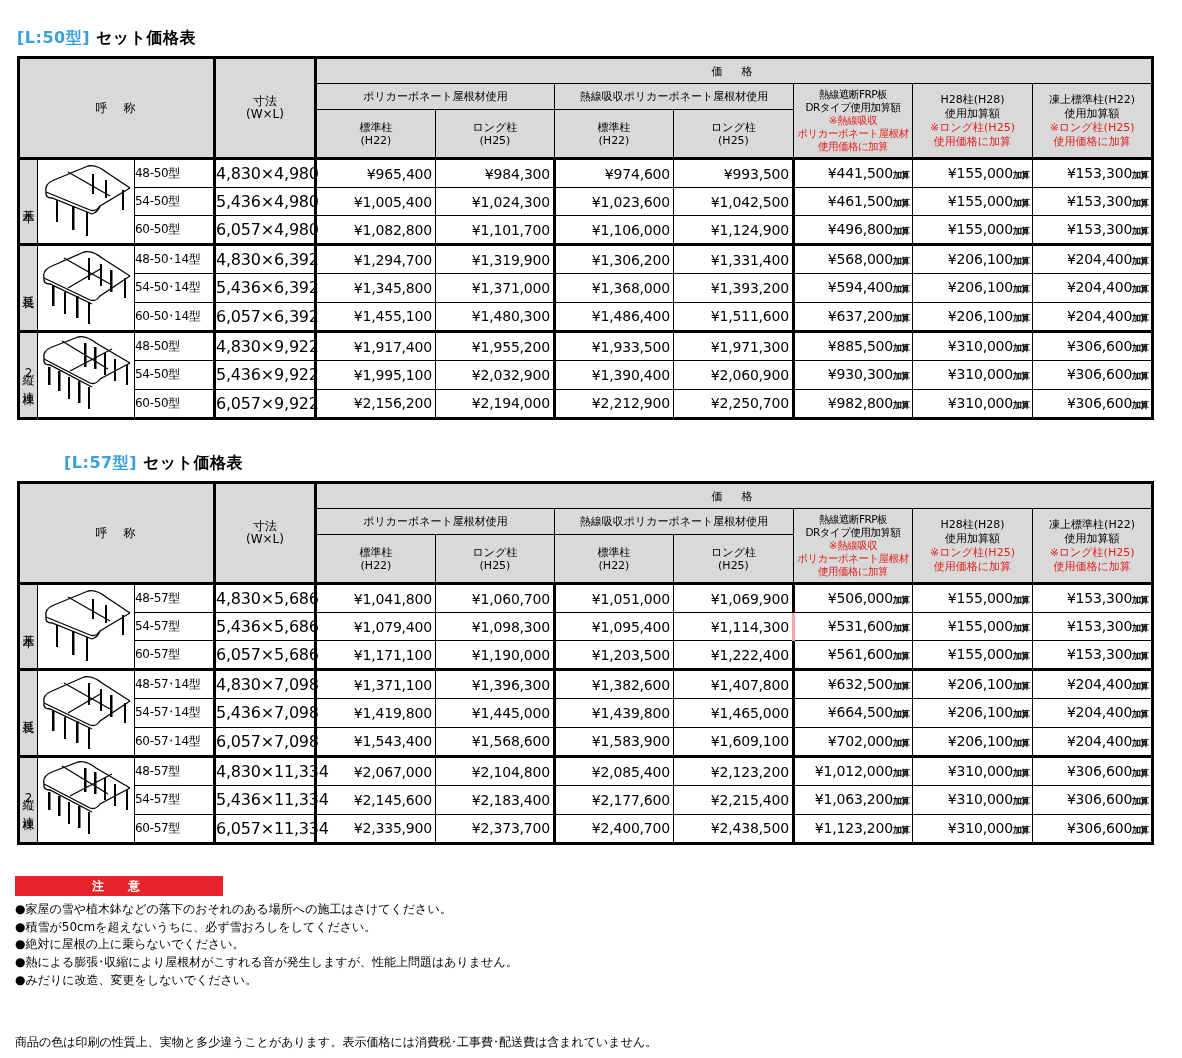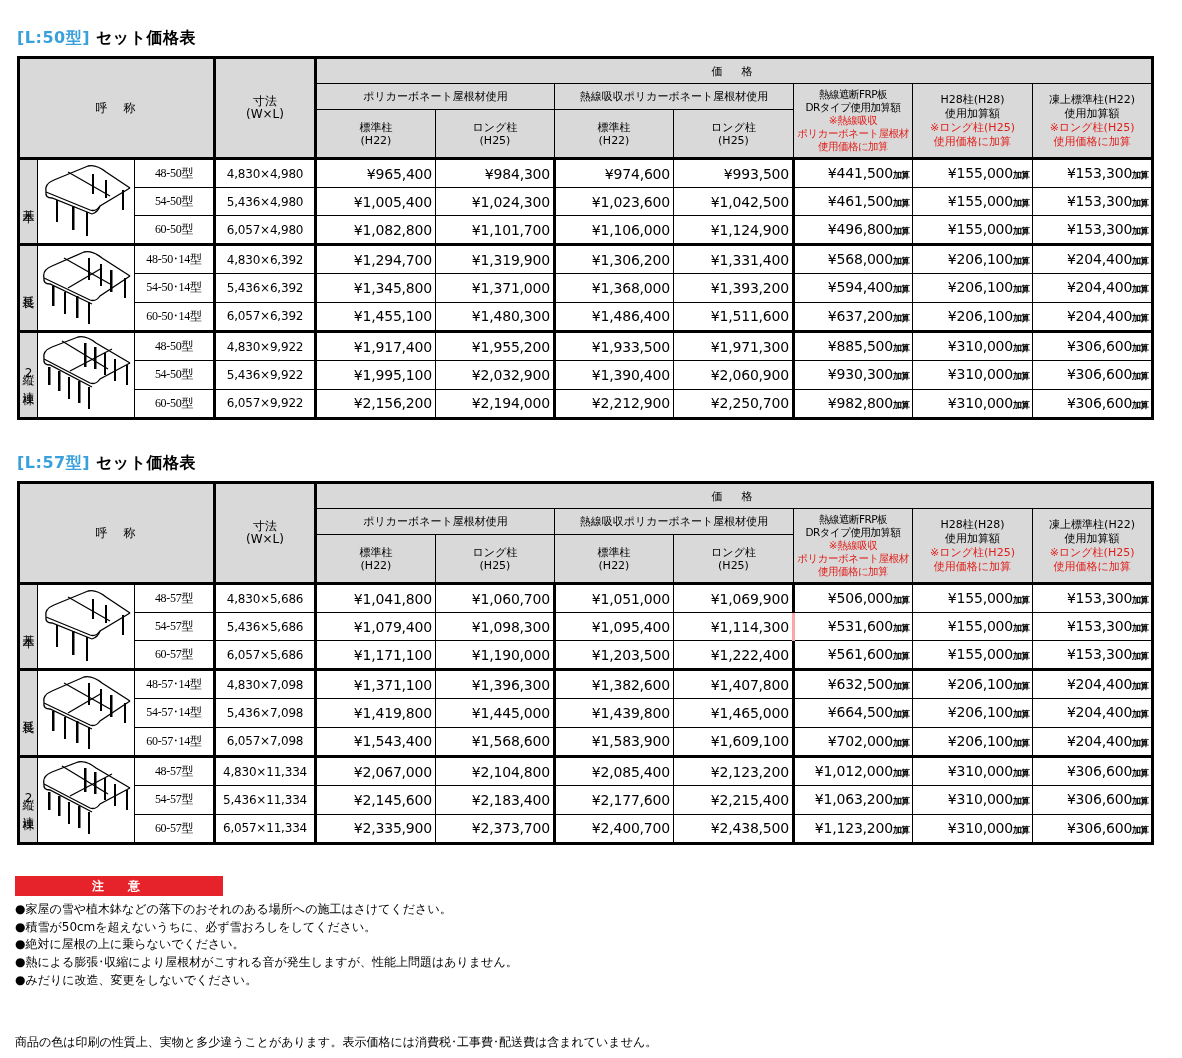--- a/index.html
+++ b/index.html
@@ -9,22 +9,22 @@
   .section-title .name{color:#000;margin-left:6px;}
   table.price{position:absolute;left:17px;border-collapse:collapse;table-layout:fixed;width:1134px;}
   table.price td, table.price th{border:1px solid #000;padding:0;font-weight:normal;}
   table.price th{background:#d9d9d9;font-size:11px;line-height:13px;text-align:center;vertical-align:middle;}
   .outer-top{border-top:3px solid #000 !important;}
   .thick-left{border-left:3px solid #000 !important;}
   .thick-right{border-right:3px solid #000 !important;}
   .thick-bottom{border-bottom:3px solid #000 !important;}
   .grp-label{background:#d9d9d9;font-size:12px;line-height:16px;text-align:center;vertical-align:middle;writing-mode:vertical-rl;text-orientation:upright;letter-spacing:2px;}
   .illus{background:#fff;text-align:center;vertical-align:middle;}
-  .model{font-size:12px;text-align:center;white-space:nowrap;letter-spacing:-0.3px;font-family:Liberation Serif, serif;}
-  .dim{font-size:12px;text-align:center;white-space:nowrap;letter-spacing:-0.2px;}
+  .model{font-size:12px;white-space:nowrap;letter-spacing:-0.3px;}
+  .dim{font-size:16px;text-align:center;white-space:nowrap;letter-spacing:-0.2px;}
   .price-cell{font-size:14px;font-weight:bold;text-align:right;padding-right:3px !important;white-space:nowrap;letter-spacing:-0.2px;}
   .add-suffix{font-size:9px;font-weight:bold;letter-spacing:-1px;}
   .red{color:#e0201c;}
   tr.data td{height:27px;}
   .caution-bar{position:absolute;left:15px;top:876px;width:208px;height:20px;background:#e6232a;color:#fff;font-size:12px;font-weight:bold;text-align:center;line-height:20px;letter-spacing:6px;}
   .notes{position:absolute;left:15px;top:901px;font-size:12px;line-height:17.7px;white-space:nowrap;}
   .notes .note{display:block;}
   .footer-note{position:absolute;left:15px;top:1034px;font-size:12px;white-space:nowrap;}
 </style>
 </head>
@@ -267,21 +267,21 @@
         <td class="price-cell thick-bottom thick-right">¥2,194,000</td>
         <td class="price-cell thick-bottom">¥2,212,900</td>
         <td class="price-cell thick-bottom">¥2,250,700</td>
         <td class="price-cell thick-bottom" style="border-left:3px solid #000;"><span>¥982,800</span><span class="add-suffix">加算</span></td>
         <td class="price-cell thick-bottom" style=""><span>¥310,000</span><span class="add-suffix">加算</span></td>
         <td class="price-cell thick-bottom thick-right" style=""><span>¥306,600</span><span class="add-suffix">加算</span></td>
       </tr>
     </tbody>
 </table>
 
-<div class="section-title" style="top:453px;">
+<div class="section-title" style="top:453px;margin-left:47px;">
   <span class="tag">[L:57型]</span><span class="name">セット価格表</span>
 </div>
 
 <table class="price" id="table-1" style="top:481px;">
   <colgroup>
     <col style="width:19px">
       <col style="width:97px">
       <col style="width:80px">
       <col style="width:101px">
     <col style="width:120px">

